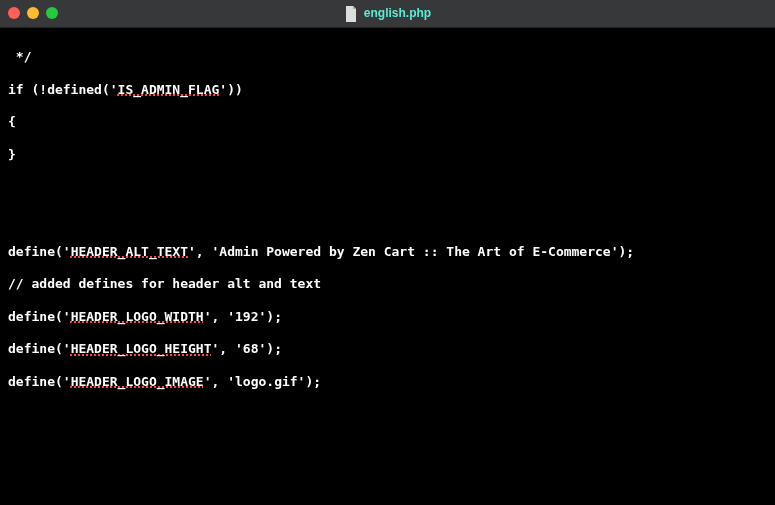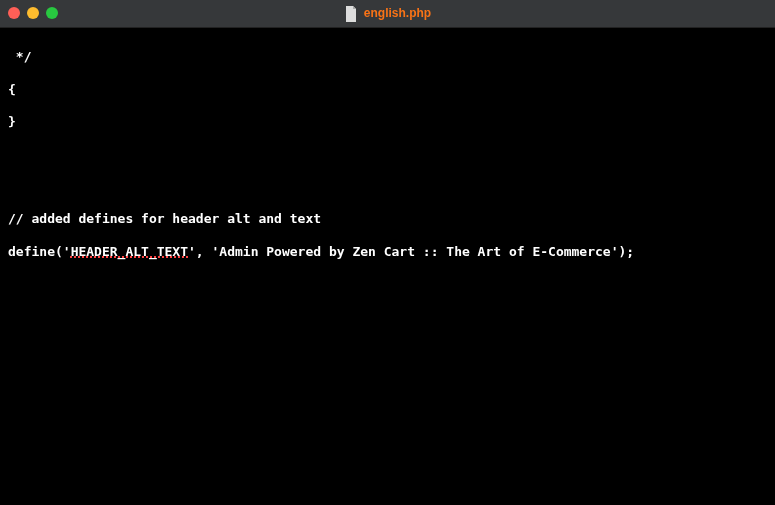--- a/index.html
+++ b/index.html
@@ -5,21 +5,21 @@
     * { margin: 0; padding: 0; box-sizing: border-box; }
     body { font-family: Menlo, Monaco, Consolas, monospace; font-size: 13px; line-height: 1.25; width: 775px; height: 505px; overflow: hidden; background: #000; color: #e0e0e0; }
     .titlebar { height: 28px; background: #36383a; display: flex; align-items: center; justify-content: center; position: relative; border-bottom: 1px solid #222; }
     .traffic-lights { position: absolute; left: 8px; top: 7px; display: flex; gap: 7px; }
     .light { width: 12px; height: 12px; border-radius: 50%; }
     .red { background: #ff5f57; }
     .yellow { background: #febc2e; }
     .green { background: #28c840; }
     .title-area { display: flex; align-items: center; gap: 6px; }
     .file-icon { width: 14px; height: 16px; }
-    .filename { color: #f97316; font-size: 12px; font-weight: 600; font-family: -apple-system, BlinkMacSystemFont, sans-serif; }
+    .filename { color: #5eead4; font-size: 12px; font-weight: 600; font-family: -apple-system, BlinkMacSystemFont, sans-serif; }
     .editor { padding: 5px 8px; white-space: pre-wrap; word-break: break-all; color: #fff; font-weight: 600; }
     .line { min-height: 16px; }
     .sp-red { text-decoration-line: underline; text-decoration-style: dotted; text-decoration-color: #ff4444; text-decoration-thickness: 2px; }
   </style>
 </head>
 <body>
 
 <div class="titlebar">
   <div class="traffic-lights">
     <div class="light red"></div>
@@ -30,26 +30,30 @@
     <svg class="file-icon" viewBox="0 0 14 16">
         <path fill="#ddd" d="M2 0 h7 l3 3 v13 h-10 z"></path>
         <path fill="#aaa" d="M9 0 v3 h3 z"></path>
       </svg>
     <span class="filename">english.php</span>
   </div>
 </div>
 
 <div class="editor">
 <div class="line"><span> */</span></div>
+<div class="line"><span>if (!defined('</span><span class="sp-red">IS_ADMIN_FLAG</span><span>'))</span></div>
 <div class="line"><span>{</span></div>
 <div class="line"><span>}</span></div>
 <div class="line"><span></span></div>
 <div class="line"><span></span></div>
+<div class="line"><span>define('</span><span class="sp-red">HEADER_ALT_TEXT</span><span>', 'Admin Powered by Zen Cart :: The Art of E-Commerce');</span></div>
 <div class="line"><span>// added defines for header alt and text</span></div>
-<div class="line"><span>define('</span><span class="sp-red">HEADER_ALT_TEXT</span><span>', 'Admin Powered by Zen Cart :: The Art of E-Commerce');</span></div>
+<div class="line"><span>define('</span><span class="sp-red">HEADER_LOGO_WIDTH</span><span>', '192');</span></div>
+<div class="line"><span>define('</span><span class="sp-red">HEADER_LOGO_HEIGHT</span><span>', '68');</span></div>
+<div class="line"><span>define('</span><span class="sp-red">HEADER_LOGO_IMAGE</span><span>', 'logo.gif');</span></div>
 <div class="line"><span></span></div>
 
 
 
 
 
 
 
 
 

